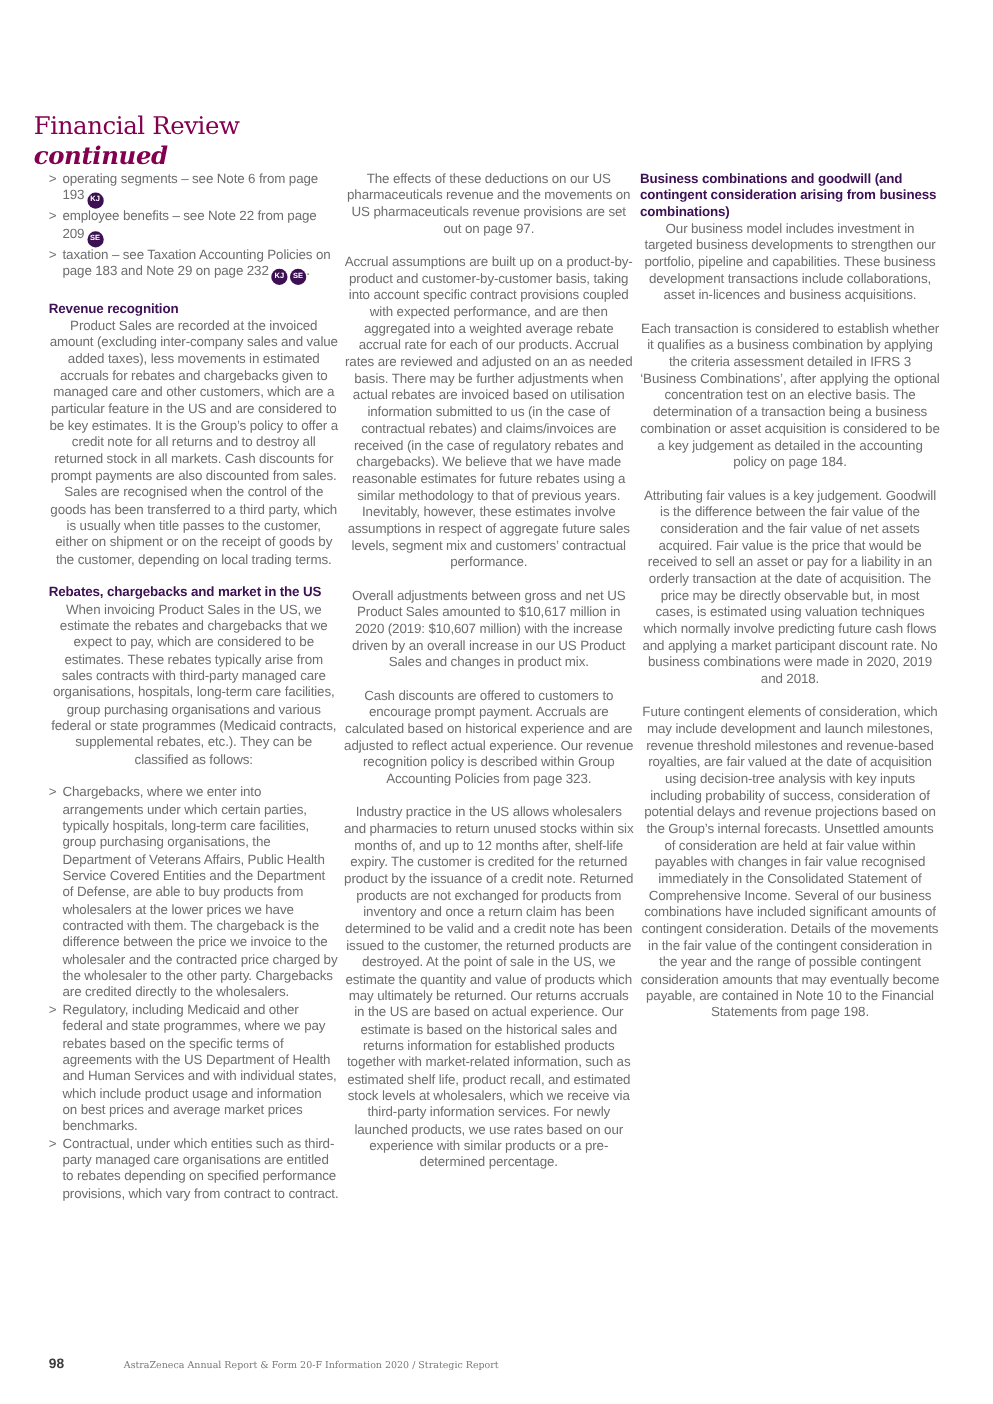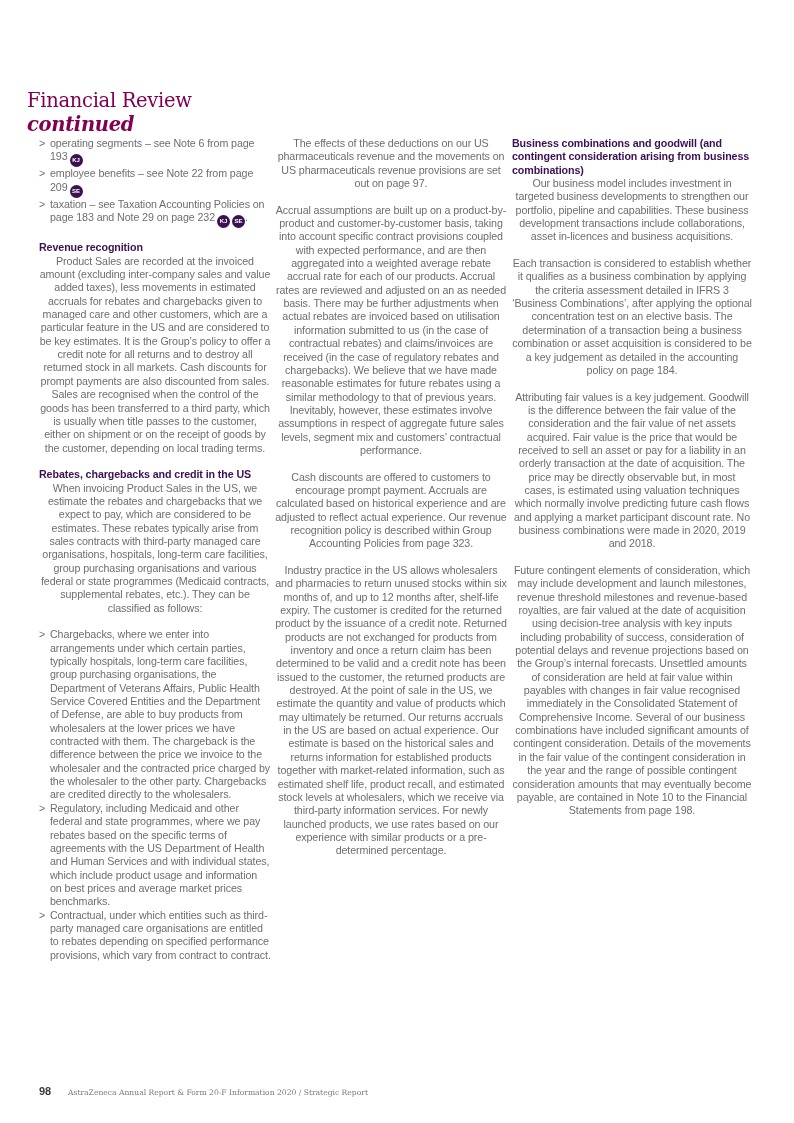--- a/index.html
+++ b/index.html
@@ -14,21 +14,21 @@
   .col3 { left: 512px; width: 240px; }
   .heading { color: #3c1053; font-weight: bold; }
   p { margin: 0 0 13.35px 0; text-align: center; }
   ul.bullets { list-style: none; margin: 0 0 13.35px 0; padding: 0; }
   ul.bullets li { position: relative; padding-left: 11px; }
   ul.bullets li .chev { position: absolute; left: 0; top: 0; }
   .badge { display: inline-block; width: 13px; height: 13px; border-radius: 50%; background: #3c1053; color: #ffffff;
            font-size: 6px; font-weight: bold; line-height: 13px; text-align: center; vertical-align: -2px; margin-left: 2px; letter-spacing: 0; }
   .footer { position: absolute; left: 39px; top: 1085px; font-size: 10px; }
   .footer .pno { font-family: "Liberation Sans", sans-serif; font-size: 11px; color: #3c3c3c; margin-right: 14px; font-weight: bold; margin-top: 32px; }
-  .footer .ftxt { font-family: "DejaVu Serif", serif; font-size: 7.6px; color: #7a7a7a; }
+  .footer .ftxt { font-family: "DejaVu Serif", serif; font-size: 7.6px; color: #7a7a7a; margin-left: 31px; }
 </style>
 </head>
 <body>
 
 <div class="title-block">
   <div class="title">Financial Review</div>
   <div class="subtitle">continued</div>
 </div>
 
 <div class="col col1">
@@ -43,21 +43,21 @@
     </li>
     <li>
       <span class="chev">&gt;</span>
       <span>taxation – see Taxation Accounting Policies on page 183 and Note 29 on page 232</span><span class="badge">KJ</span><span class="badge">SE</span><span>.</span>
     </li>
   </ul>
 
   <div class="heading">Revenue recognition</div>
   <p>Product Sales are recorded at the invoiced amount (excluding inter-company sales and value added taxes), less movements in estimated accruals for rebates and chargebacks given to managed care and other customers, which are a particular feature in the US and are considered to be key estimates. It is the Group’s policy to offer a credit note for all returns and to destroy all returned stock in all markets. Cash discounts for prompt payments are also discounted from sales. Sales are recognised when the control of the goods has been transferred to a third party, which is usually when title passes to the customer, either on shipment or on the receipt of goods by the customer, depending on local trading terms.</p>
 
-  <div class="heading">Rebates, chargebacks and credit in the US</div>
+  <div class="heading">Rebates, chargebacks and market in the US</div>
   <p>When invoicing Product Sales in the US, we estimate the rebates and chargebacks that we expect to pay, which are considered to be estimates. These rebates typically arise from sales contracts with third-party managed care organisations, hospitals, long-term care facilities, group purchasing organisations and various federal or state programmes (Medicaid contracts, supplemental rebates, etc.). They can be classified as follows:</p>
 
   <ul class="bullets">
     <li>
       <span class="chev">&gt;</span>
       <span>Chargebacks, where we enter into arrangements under which certain parties, typically hospitals, long-term care facilities, group purchasing organisations, the Department of Veterans Affairs, Public Health Service Covered Entities and the Department of Defense, are able to buy products from wholesalers at the lower prices we have contracted with them. The chargeback is the difference between the price we invoice to the wholesaler and the contracted price charged by the wholesaler to the other party. Chargebacks are credited directly to the wholesalers.</span>
     </li>
     <li>
       <span class="chev">&gt;</span>
       <span>Regulatory, including Medicaid and other federal and state programmes, where we pay rebates based on the specific terms of agreements with the US Department of Health and Human Services and with individual states, which include product usage and information on best prices and average market prices benchmarks.</span>
@@ -65,20 +65,21 @@
     <li>
       <span class="chev">&gt;</span>
       <span>Contractual, under which entities such as third-party managed care organisations are entitled to rebates depending on specified performance provisions, which vary from contract to contract.</span>
     </li>
   </ul>
 </div>
 
 <div class="col col2">
   <p>The effects of these deductions on our US pharmaceuticals revenue and the movements on US pharmaceuticals revenue provisions are set out on page 97.</p>
   <p>Accrual assumptions are built up on a product-by-product and customer-by-customer basis, taking into account specific contract provisions coupled with expected performance, and are then aggregated into a weighted average rebate accrual rate for each of our products. Accrual rates are reviewed and adjusted on an as needed basis. There may be further adjustments when actual rebates are invoiced based on utilisation information submitted to us (in the case of contractual rebates) and claims/invoices are received (in the case of regulatory rebates and chargebacks). We believe that we have made reasonable estimates for future rebates using a similar methodology to that of previous years. Inevitably, however, these estimates involve assumptions in respect of aggregate future sales levels, segment mix and customers’ contractual performance.</p>
+  <p>Overall adjustments between gross and net US Product Sales amounted to $10,617 million in 2020 (2019: $10,607 million) with the increase driven by an overall increase in our US Product Sales and changes in product mix.</p>
   <p>Cash discounts are offered to customers to encourage prompt payment. Accruals are calculated based on historical experience and are adjusted to reflect actual experience. Our revenue recognition policy is described within Group Accounting Policies from page 323.</p>
   <p>Industry practice in the US allows wholesalers and pharmacies to return unused stocks within six months of, and up to 12 months after, shelf-life expiry. The customer is credited for the returned product by the issuance of a credit note. Returned products are not exchanged for products from inventory and once a return claim has been determined to be valid and a credit note has been issued to the customer, the returned products are destroyed. At the point of sale in the US, we estimate the quantity and value of products which may ultimately be returned. Our returns accruals in the US are based on actual experience. Our estimate is based on the historical sales and returns information for established products together with market-related information, such as estimated shelf life, product recall, and estimated stock levels at wholesalers, which we receive via third-party information services. For newly launched products, we use rates based on our experience with similar products or a pre-determined percentage.</p>
 </div>
 
 <div class="col col3">
   <div class="heading">Business combinations and goodwill (and contingent consideration arising from business combinations)</div>
   <p>Our business model includes investment in targeted business developments to strengthen our portfolio, pipeline and capabilities. These business development transactions include collaborations, asset in-licences and business acquisitions.</p>
   <p>Each transaction is considered to establish whether it qualifies as a business combination by applying the criteria assessment detailed in IFRS 3 ‘Business Combinations’, after applying the optional concentration test on an elective basis. The determination of a transaction being a business combination or asset acquisition is considered to be a key judgement as detailed in the accounting policy on page 184.</p>
   <p>Attributing fair values is a key judgement. Goodwill is the difference between the fair value of the consideration and the fair value of net assets acquired. Fair value is the price that would be received to sell an asset or pay for a liability in an orderly transaction at the date of acquisition. The price may be directly observable but, in most cases, is estimated using valuation techniques which normally involve predicting future cash flows and applying a market participant discount rate. No business combinations were made in 2020, 2019 and 2018.</p>
   <p>Future contingent elements of consideration, which may include development and launch milestones, revenue threshold milestones and revenue-based royalties, are fair valued at the date of acquisition using decision-tree analysis with key inputs including probability of success, consideration of potential delays and revenue projections based on the Group’s internal forecasts. Unsettled amounts of consideration are held at fair value within payables with changes in fair value recognised immediately in the Consolidated Statement of Comprehensive Income. Several of our business combinations have included significant amounts of contingent consideration. Details of the movements in the fair value of the contingent consideration in the year and the range of possible contingent consideration amounts that may eventually become payable, are contained in Note 10 to the Financial Statements from page 198.</p>

